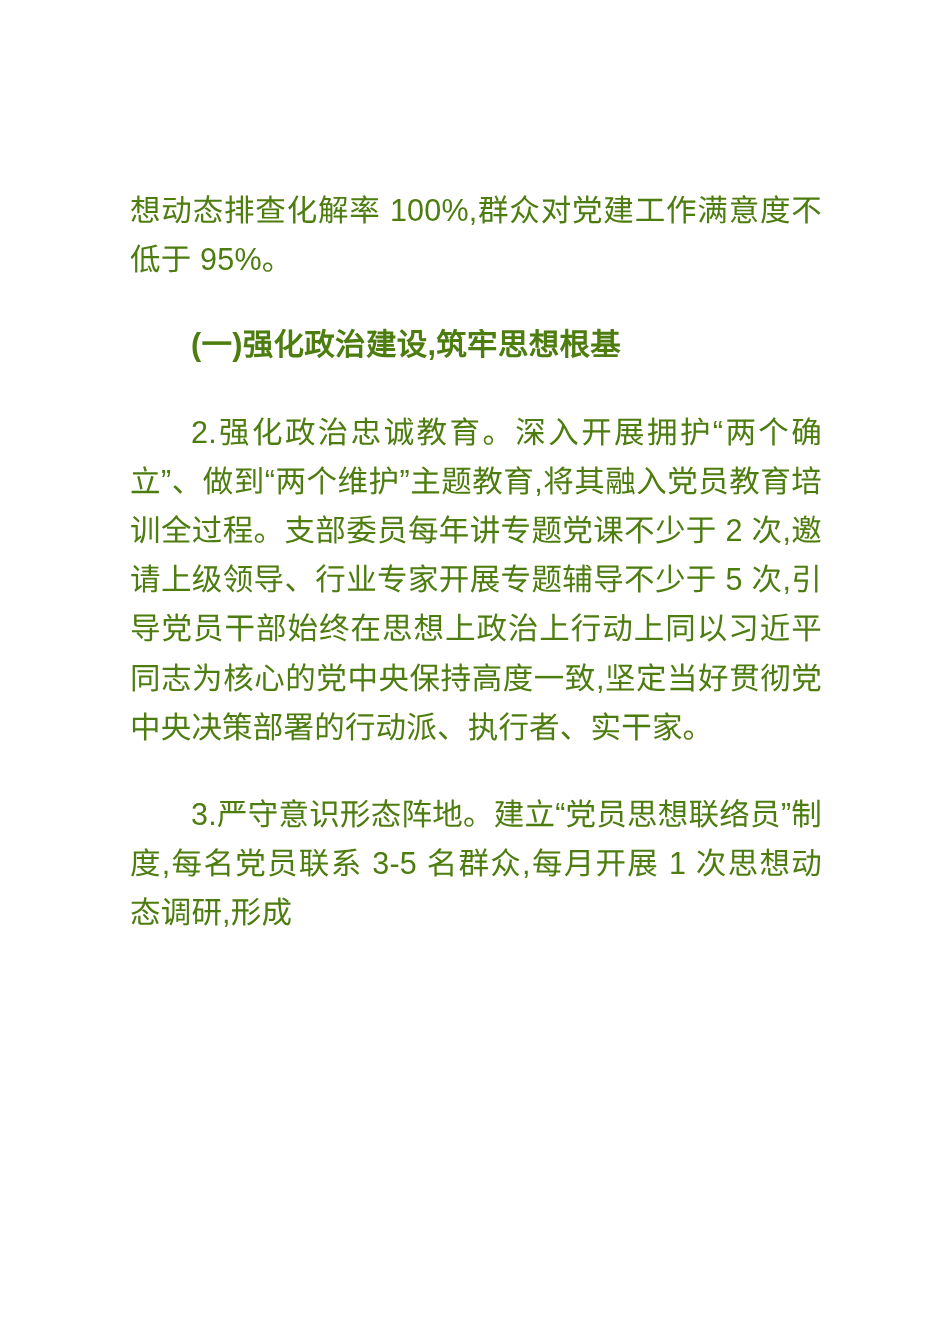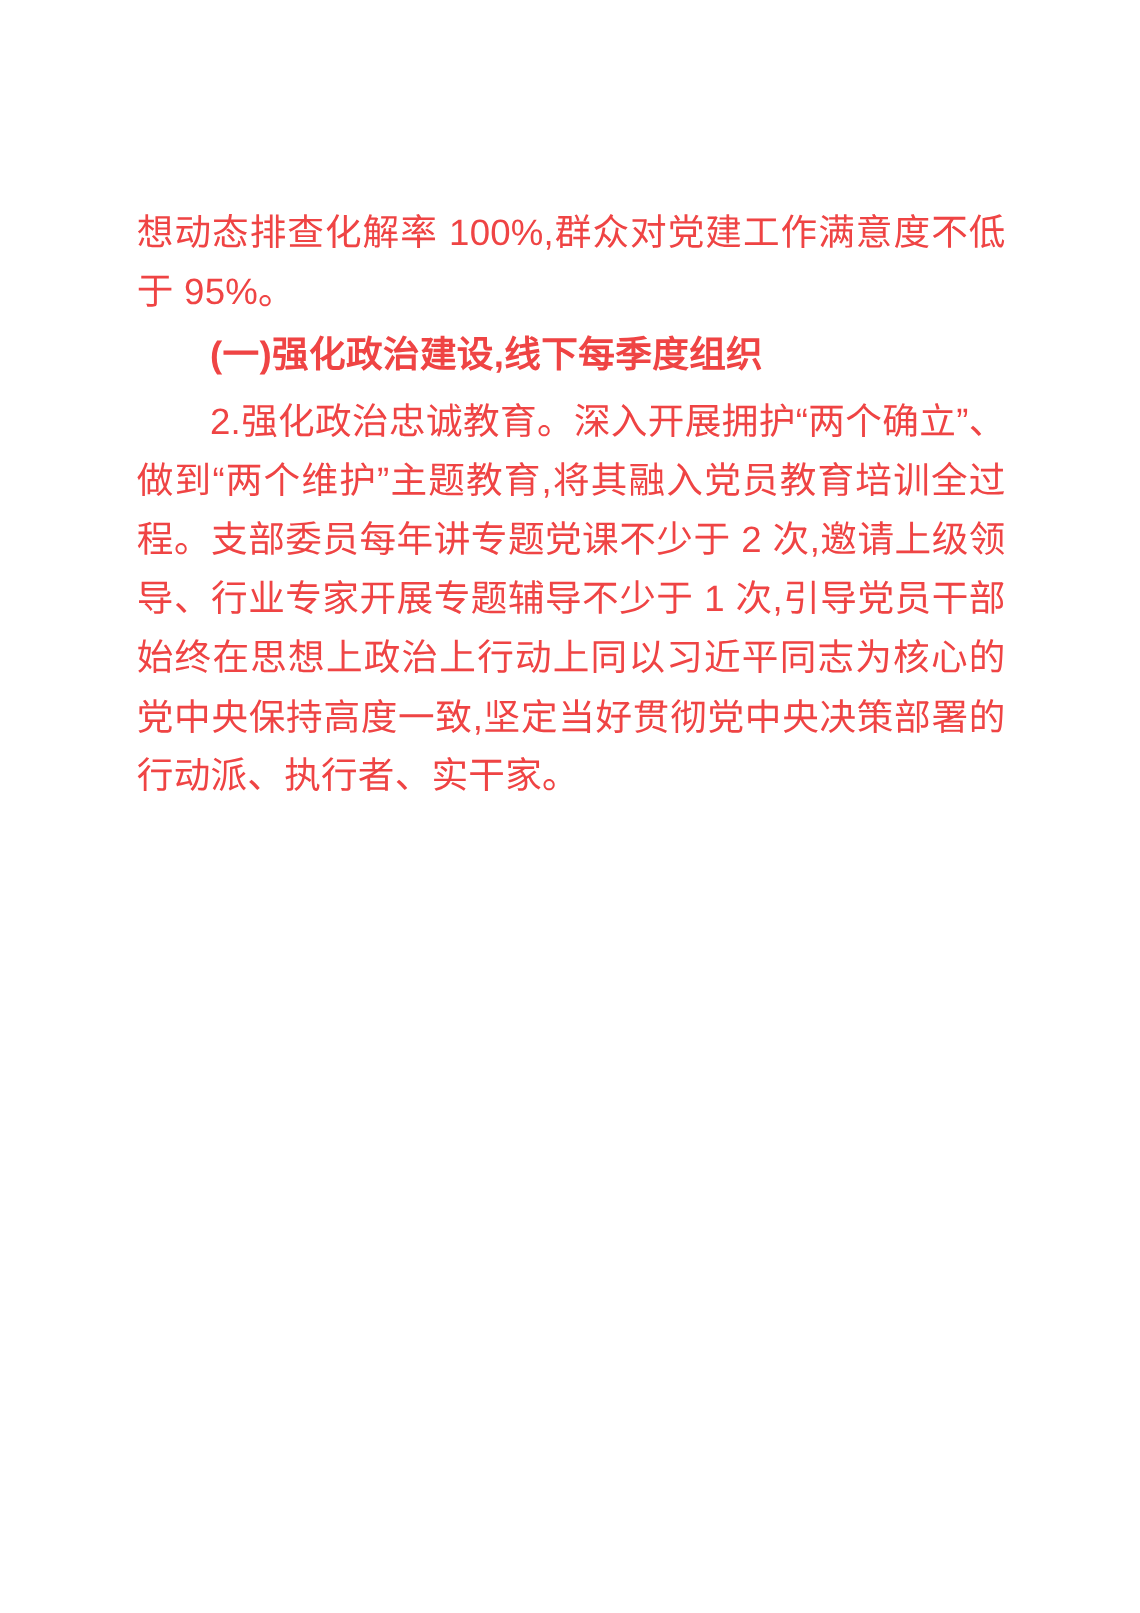--- a/index.html
+++ b/index.html
@@ -26,27 +26,27 @@
 
   .page-body {
     position: absolute;
     left: 114px;
     top: 170px;
     width: 724px;
   }
 
   
   .para {
-    margin: 0;
+    margin: 16px;
     font-size: 30.5px;
     line-height: 49.2px;
     letter-spacing: 0.2px;
     text-align: justify;
     text-justify: inter-ideograph;
-    color: #ef4444;
+    color: #4d7c0f;
     font-weight: 400;
     word-break: break-all;
   }
 
   
   .para.continued {
     text-indent: 0;
   }
 
   
@@ -80,24 +80,25 @@
 <body>
 
 <div class="page">
   <div class="page-body">
 
     <p class="para continued">想动态排查化解率 100%,群众对党建工作满意度不低于 95%。</p>
 
     <div class="gap-sm"></div>
 
 
-    <p class="para subheading">(一)强化政治建设,线下每季度组织</p>
+    <p class="para subheading">(一)强化政治建设,筑牢思想根基</p>
 
 
     <div class="gap-md"></div>
 
-    <p class="para indent">2.强化政治忠诚教育。深入开展拥护“两个确立”、做到“两个维护”主题教育,将其融入党员教育培训全过程。支部委员每年讲专题党课不少于 2 次,邀请上级领导、行业专家开展专题辅导不少于 1 次,引导党员干部始终在思想上政治上行动上同以习近平同志为核心的党中央保持高度一致,坚定当好贯彻党中央决策部署的行动派、执行者、实干家。</p>
+    <p class="para indent">2.强化政治忠诚教育。深入开展拥护“两个确立”、做到“两个维护”主题教育,将其融入党员教育培训全过程。支部委员每年讲专题党课不少于 2 次,邀请上级领导、行业专家开展专题辅导不少于 5 次,引导党员干部始终在思想上政治上行动上同以习近平同志为核心的党中央保持高度一致,坚定当好贯彻党中央决策部署的行动派、执行者、实干家。</p>
 
     <div class="gap-md"></div>
 
+    <p class="para indent">3.严守意识形态阵地。建立“党员思想联络员”制度,每名党员联系 3-5 名群众,每月开展 1 次思想动态调研,形成</p>
 
   </div>
 </div>
 
 </body></html>

